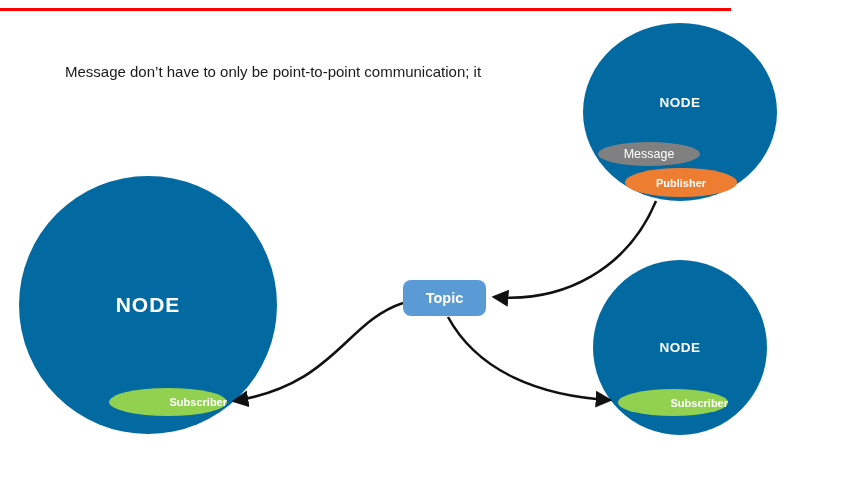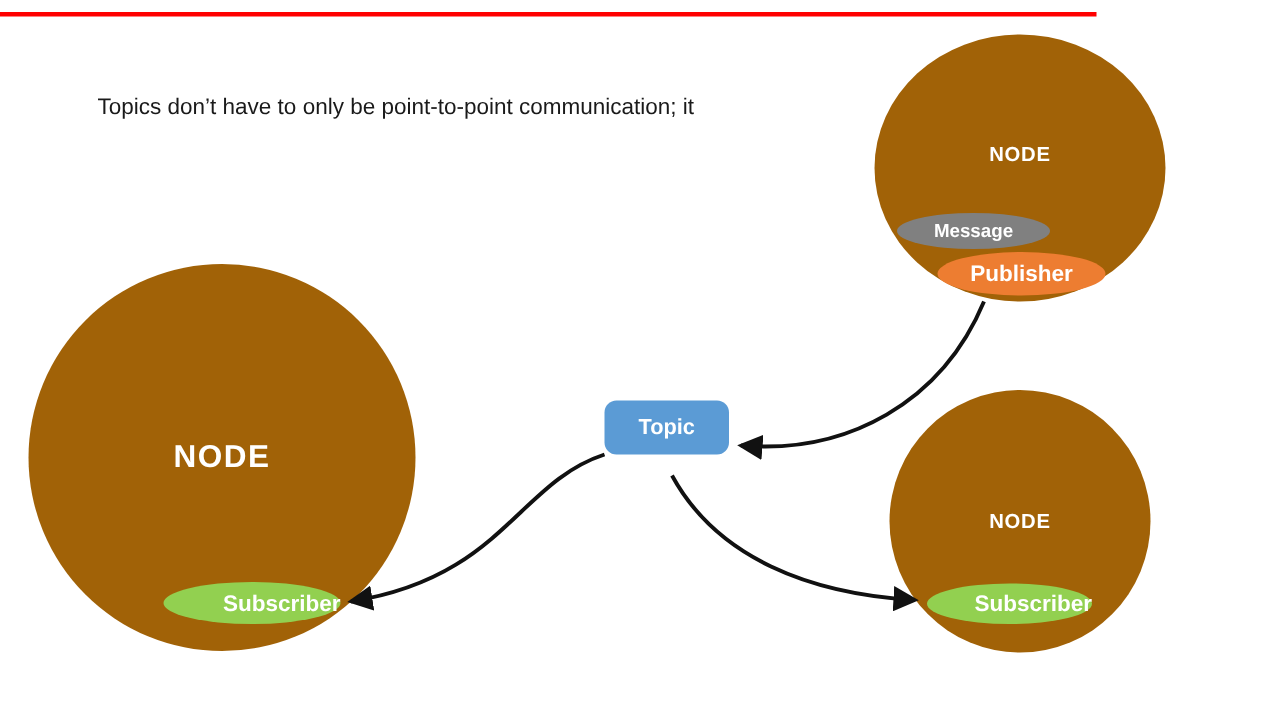--- a/index.html
+++ b/index.html
@@ -31,21 +31,21 @@
     font-size: 15px;
     line-height: 1.55;
     color: #1a1a1a;
     margin: 0;
   }
   .caption span { display: block; }
 
   .node-circle {
     position: absolute;
     border-radius: 50%;
-    background: #a16207;
+    background: #0369a1;
     display: flex;
     align-items: center;
     justify-content: center;
   }
   .node-left   { left: 19px;  top: 176px; width: 258px; height: 258px; }
   .node-topright { left: 583px; top: 23px;  width: 194px; height: 178px; }
   .node-botright { left: 593px; top: 260px; width: 174px; height: 175px; }
 
   .node-label {
     color: #ffffff;
@@ -57,35 +57,35 @@
   .node-topright .node-label { margin-bottom: 20px; }
 
   .pill {
     position: absolute;
     border-radius: 50%;
     display: flex;
     align-items: center;
     justify-content: center;
     color: #ffffff;
     font-weight: bold;
-    font-size: 15px;
+    font-size: 11px;
   }
   .pill-subscriber { background: #92d050; justify-content: flex-end; }
   .pill-publisher  { background: #ed7d31; }
-  .pill-message    { background: #808080; font-weight: 700; font-size: 12.5px; }
+  .pill-message    { background: #808080; font-weight: 400; font-size: 12.5px; }
 
   .pill-sub-left  { left: 109px; top: 388px; width: 118px; height: 28px; }
   .pill-message-tr{ left: 598px; top: 142px; width: 102px; height: 24px; }
   .pill-pub-tr    { left: 625px; top: 168px; width: 112px; height: 29px; }
   .pill-sub-br    { left: 618px; top: 389px; width: 110px; height: 27px; }
 
   .topic-box {
     position: absolute;
     left: 403px;
-    top: 267px;
+    top: 280px;
     width: 83px;
     height: 36px;
     background: #5b9bd5;
     border-radius: 8px;
     display: flex;
     align-items: center;
     justify-content: center;
     color: #ffffff;
     font-weight: bold;
     font-size: 14.5px;
@@ -101,21 +101,21 @@
   }
 </style>
 </head>
 <body>
 
 <div class="canvas">
 
   <div class="red-line"></div>
 
   <p class="caption">
-    <span>Topics don’t have to only be point-to-point communication; it</span>
+    <span>Message don’t have to only be point-to-point communication; it</span>
   </p>
 
   <div class="node-circle node-left">
     <span class="node-label node-label-big">NODE</span>
   </div>
 
   <div class="node-circle node-topright">
     <span class="node-label node-label-small">NODE</span>
   </div>
 

